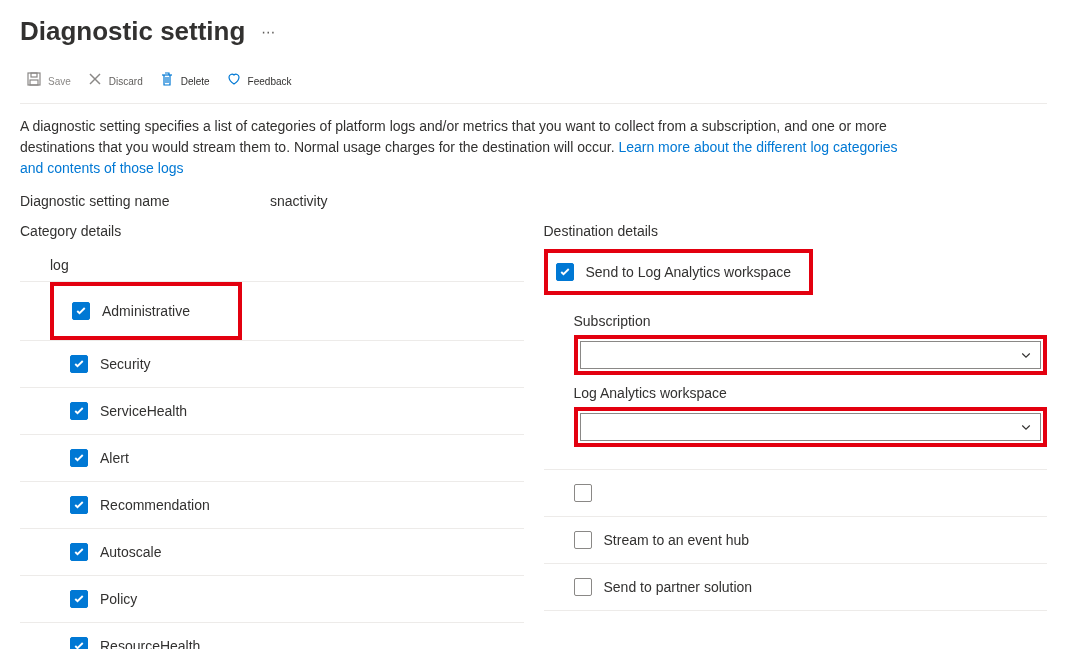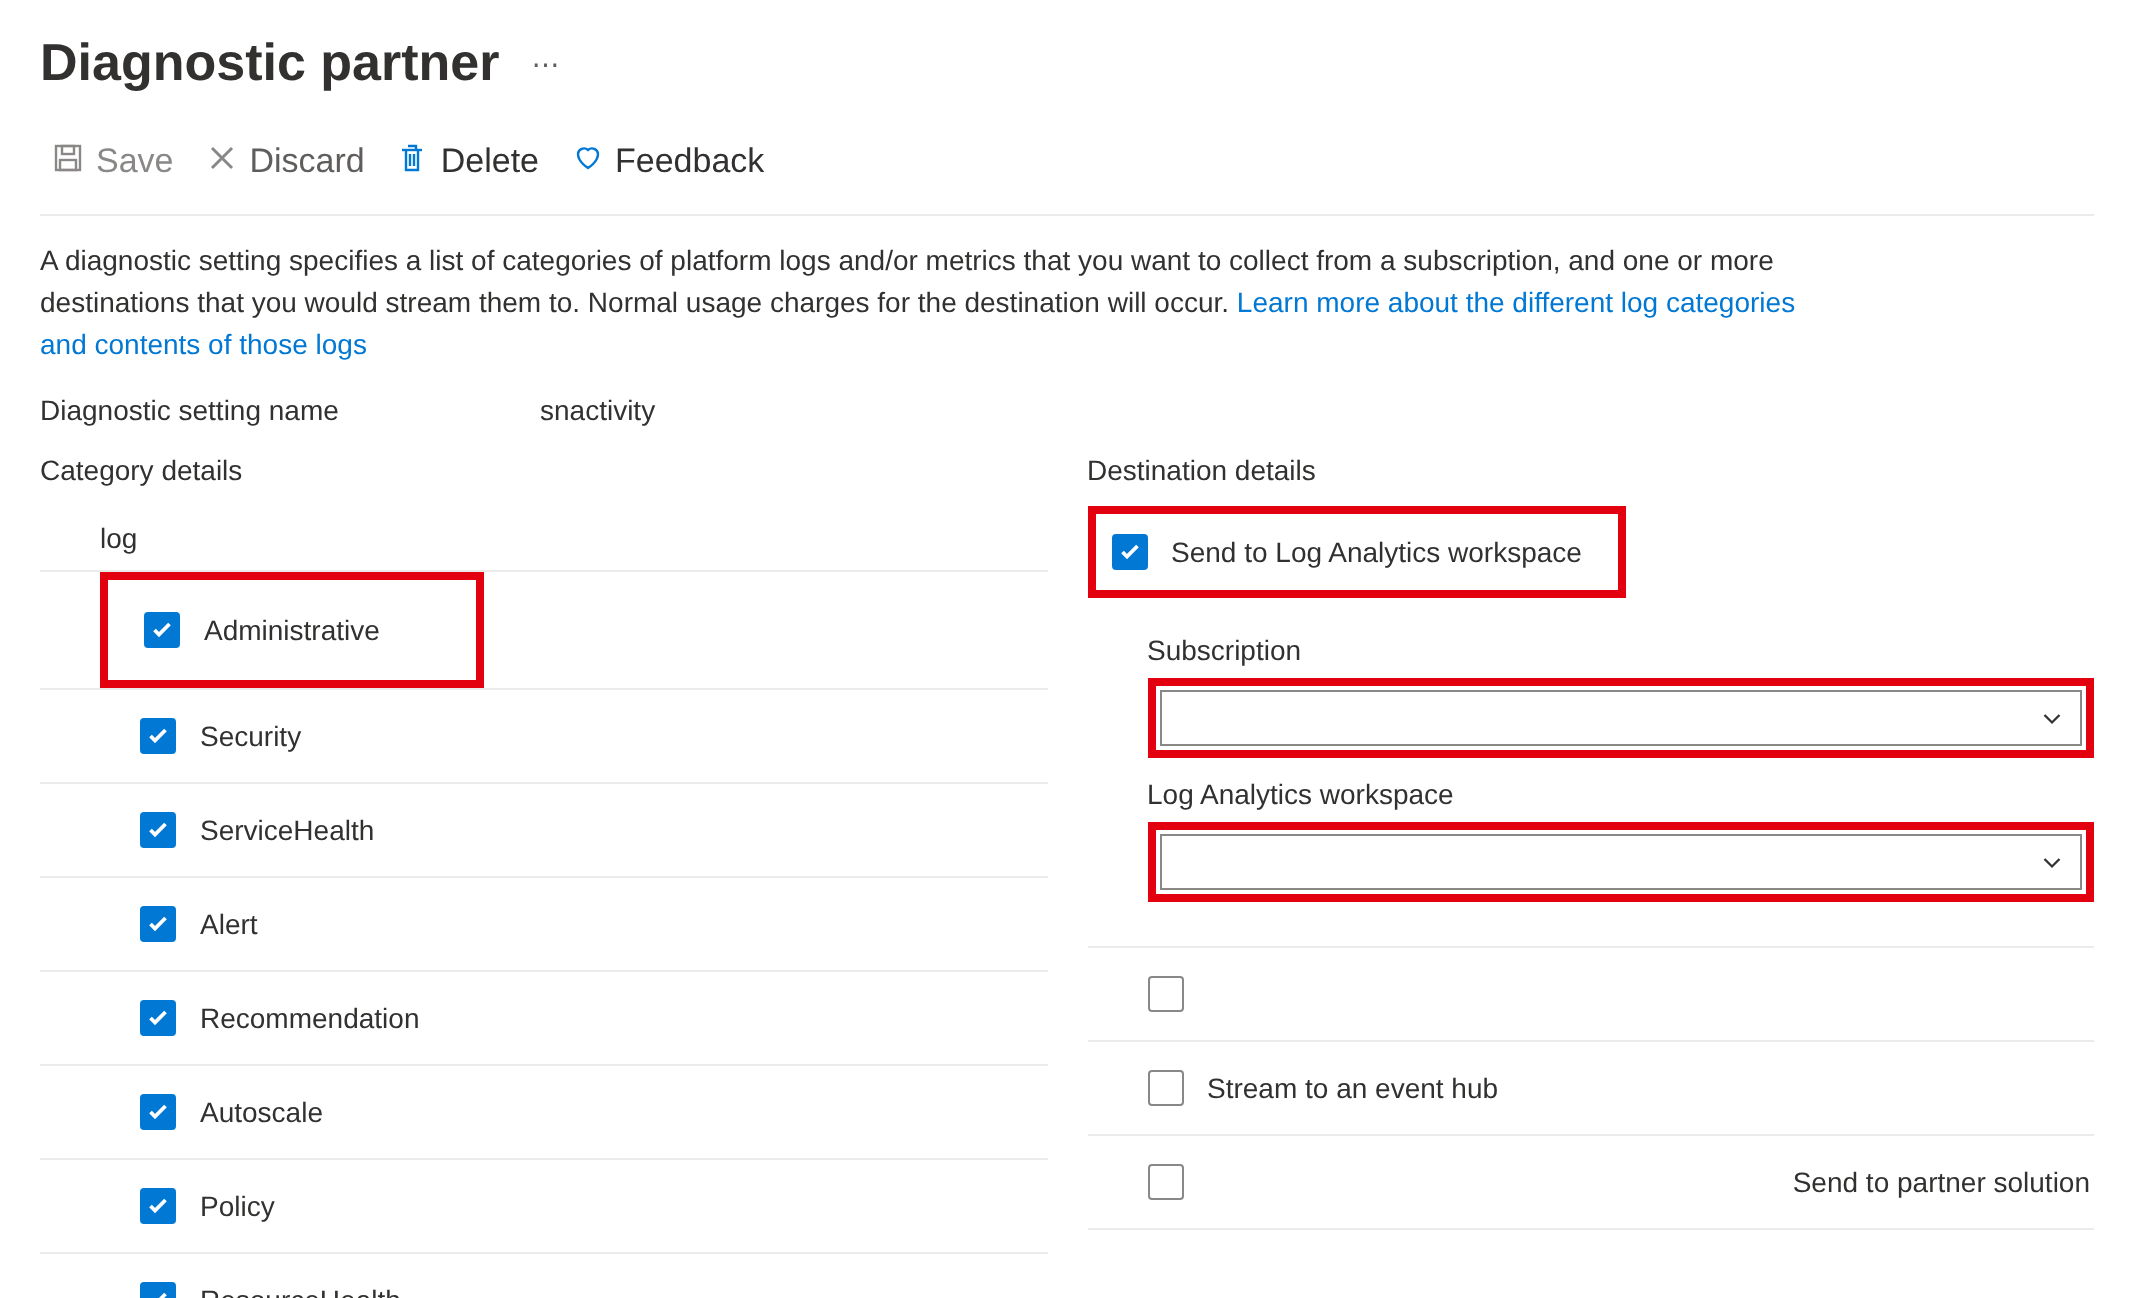--- a/index.html
+++ b/index.html
@@ -35,26 +35,26 @@
   .header .more { color: var(--text-secondary); font-size: 14px; letter-spacing: 2px; cursor: pointer; }
   .toolbar {
     display: flex;
     align-items: center;
     gap: 4px;
     padding: 10px 0 12px 0;
     border-bottom: 1px solid var(--border);
   }
   .toolbar-btn {
     display: inline-flex;
-    align-items: flex-start;
+    align-items: flex-end;
     gap: 6px;
     padding: 4px 6px;
     color: var(--text-secondary);
     cursor: pointer;
-    font-size: 17px;
+    font-size: 10px;
   }
   .toolbar-btn .icon { display: inline-flex; }
   .toolbar-btn.save { color: var(--icon-gray); }
   .toolbar-btn.delete { color: var(--text); }
   .toolbar-btn.feedback { color: var(--text); }
   .toolbar-btn svg { width: 16px; height: 16px; }
   .desc {
     margin: 12px 0 8px 0;
     line-height: 1.5;
     max-width: 880px;
@@ -127,33 +127,33 @@
     padding: 2px 8px 2px 2px;
   }
   .highlight-frame {
     border: 4px solid var(--highlight);
     padding: 2px;
   }
   .dest-list {
     border-top: 1px solid var(--border);
   }
   .dest-list .checkbox-row { border-top: none; border-bottom: 1px solid var(--border); padding-left: 30px;}
-  .dest-list .checkbox-row:last-child { border-bottom: 1px solid var(--border); justify-content: space-between; }
+  .dest-list .checkbox-row:last-child { border-bottom: 1px solid var(--border); }
   .top-dest {
     display: flex;
     align-items: center;
     gap: 12px;
     padding: 8px 10px 8px 6px;
   }
 </style>
 </head>
 <body>
 
 <div class="header">
-  <h1>Diagnostic partner</h1>
+  <h1>Diagnostic setting</h1>
   <span class="more">⋯</span>
 </div>
 
 <div class="toolbar">
   <div class="toolbar-btn save">
     <span class="icon">
       <svg viewBox="0 0 16 16" fill="none" stroke="#8a8886" stroke-width="1.2">
         <rect x="2" y="2" width="12" height="12"></rect>
         <rect x="5" y="2" width="6" height="4"></rect>
         <rect x="4" y="9" width="8" height="5"></rect>

